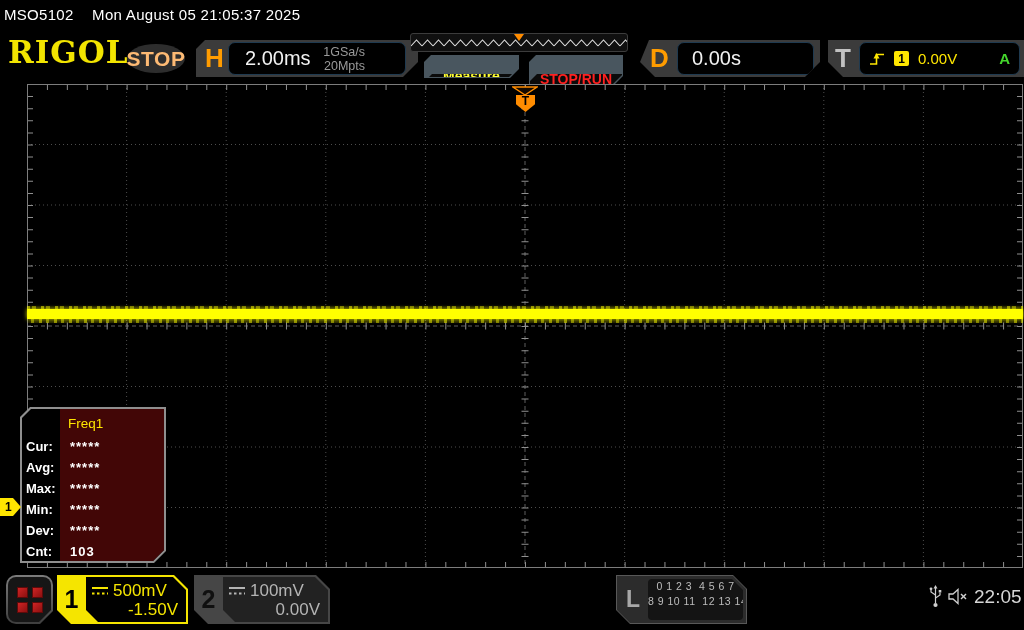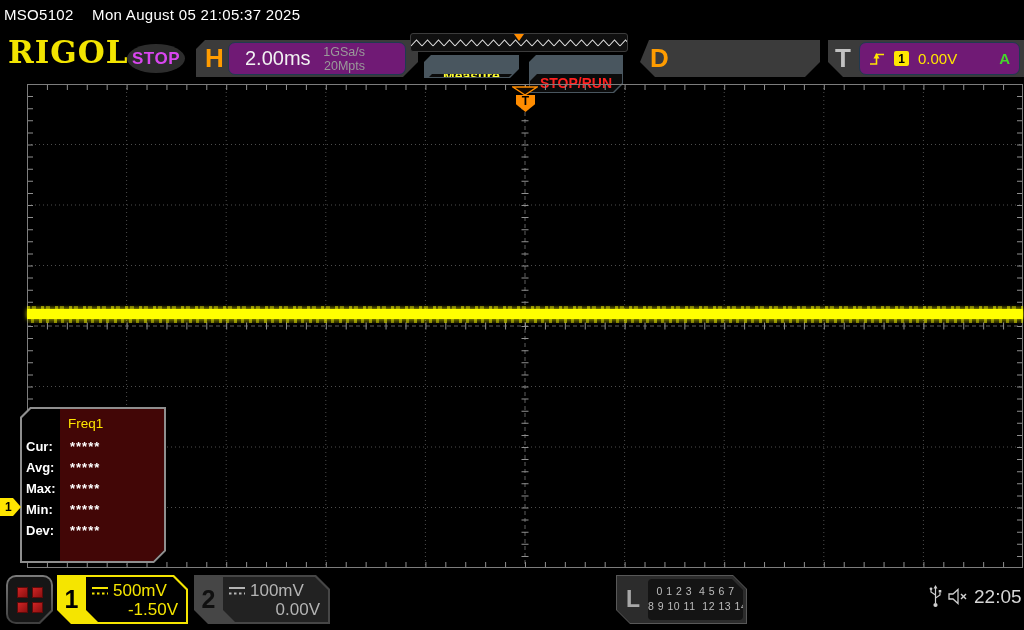--- a/index.html
+++ b/index.html
@@ -11,28 +11,28 @@
   
   .titlebar { left:4px; top:6px; color:#ffffff; font-size:15px; letter-spacing:.3px; }
   .titlebar .model { margin-right:14px; }
 
   
   .logo { left:8px; top:34px; font-family:"DejaVu Serif","Liberation Serif",serif;
           font-weight:bold; font-size:31px; color:#f2e400; letter-spacing:1px;
           transform:scaleY(1.02); }
   .stop-pill { left:127px; top:44px; width:58px; height:29px; background:#2d2d2d;
                border-radius:50%; display:flex; align-items:center; justify-content:center;
-               color:#d946ef; font-weight:bold; font-size:17px; letter-spacing:.5px;text-align:center; }
+               color:#fdba74; font-weight:bold; font-size:21px; letter-spacing:.5px;text-align:center; }
 
   .hdr-box { background:#3b3b3b; }
   .clip-hbox { clip-path:polygon(9px 0,100% 0,100% calc(100% - 15px),calc(100% - 15px) 100%,0 100%,0 9px); }
   .clip-dbox { clip-path:polygon(9px 0,100% 0,100% calc(100% - 15px),calc(100% - 15px) 100%,15px 100%,0 calc(100% - 15px)); }
   .clip-tbox { clip-path:polygon(0 0,100% 0,100% 100%,15px 100%,0 calc(100% - 15px)); }
   .hdr-letter { font-weight:bold; font-size:26px; line-height:37px; }
-  .inset { position:absolute; background:#701a75; border:1px solid #1f3a50; border-radius:7px;
+  .inset { position:absolute; background:#000000; border:1px solid #1f3a50; border-radius:7px;
            display:flex; align-items:center; }
 
   .h-box { left:196px; top:40px; width:222px; height:37px; }
   .h-label { left:9px; top:0; color:#ff9c00; }
   .h-inset { left:32px; top:2px; width:178px; height:33px; }
   .h-timebase { color:#f2f2f2; font-size:20px; margin-left:16px; }
   .h-rate { margin-left:auto; margin-right:40px; text-align:right; color:#9a9a9a;
             font-size:12.5px; line-height:14px; }
 
   .overview { left:410px; top:33px; width:218px; height:19px; background:#101010;
@@ -42,21 +42,21 @@
             border-left:5px solid transparent; border-right:5px solid transparent;
             border-top:7px solid #ff8c00; }
 
   .hdr-btn-outer { background:#49565f; clip-path:polygon(7px 0,100% 0,100% calc(100% - 9px),calc(100% - 9px) 100%,0 100%,0 7px); }
   .hdr-btn-inner { position:absolute; left:1px; top:1px; right:1px; bottom:1px; background:#0b0b0b;
                    clip-path:polygon(7px 0,100% 0,100% calc(100% - 9px),calc(100% - 9px) 100%,0 100%,0 7px);
                    display:flex; align-items:center; justify-content:center;
                    font-weight:bold; font-size:14px;margin-top:18px; }
   .btn-measure { left:424px; top:55px; width:95px; height:23px; }
   .btn-measure .hdr-btn-inner { color:#ffff33; }
-  .btn-stoprun { left:529px; top:55px; width:94px; height:38px; }
+  .btn-stoprun { left:529px; top:55px; width:94px; height:30px; }
   .btn-stoprun .hdr-btn-inner { color:#ff2121; }
 
   .d-box { left:640px; top:40px; width:180px; height:37px; }
   .d-label { left:10px; top:0; color:#ff9c00; }
   .d-inset { left:37px; top:2px; width:137px; height:33px; }
   .d-value { color:#f2f2f2; font-size:20px; margin-left:14px; }
 
   .t-box { left:828px; top:40px; width:196px; height:37px; }
   .t-label { left:7px; top:0; color:#c2c2c2; }
   .t-inset { left:31px; top:2px; width:161px; height:33px; padding:0 9px; gap:9px; }
@@ -132,21 +132,21 @@
   .ch2-box .ch-num { color:#101010; }
   .ch2-box .ch-inner { background:#222; color:#b4b4b4; }
 
   .l-box { left:616px; top:575px; width:131px; height:49px; background:#585858; }
   .l-inner { position:absolute; inset:1px; background:#2c2c2c;
              clip-path:polygon(0 0,calc(100% - 13px) 0,100% 13px,100% 100%,13px 100%,0 calc(100% - 13px)); }
   .l-label { position:absolute; left:9px; top:0; bottom:0; display:flex; align-items:center;
              color:#a8a8a8; font-weight:bold; font-size:23px; }
   .l-panel { position:absolute; left:31px; top:3px; right:3px; bottom:3px; background:#141414;
              border-radius:4px; clip-path:polygon(0 0,calc(100% - 11px) 0,100% 11px,100% 100%,0 100%);
-             text-align:center; padding-top:5px; }
+             text-align:center; }
   .l-panel div { color:#bdbdbd; font-size:10.5px; line-height:15px; white-space:pre; letter-spacing:.5px; }
 
   .status-time { left:974px; top:586px; color:#d6d6d6; font-size:19px; }
   .usb-icon { left:928px; top:584px; }
   .speaker-icon { left:947px; top:588px; }
 </style>
 </head>
 <body>
 
 <div class="abs titlebar">
@@ -183,20 +183,23 @@
 
 <div class="abs hdr-btn-outer btn-measure">
   <div class="hdr-btn-inner">Measure</div>
 </div>
 <div class="abs hdr-btn-outer btn-stoprun">
   <div class="hdr-btn-inner">STOP/RUN</div>
 </div>
 
 <div class="abs hdr-box clip-dbox d-box">
   <div class="abs hdr-letter d-label">D</div>
+  <div class="inset d-inset">
+    <span class="d-value">0.00s</span>
+  </div>
 </div>
 
 <div class="abs hdr-box clip-tbox t-box">
   <div class="abs hdr-letter t-label">T</div>
   <div class="inset t-inset">
     <svg width="16" height="17">
       <path d="M1 14 H7.5 V4.5 H15" fill="none" stroke="#ffe600" stroke-width="1.6"></path>
       <polygon points="4.5,8.5 10.5,8.5 7.5,3" fill="#ffe600"></polygon>
     </svg>
     <span class="t-badge">1</span>
@@ -265,20 +268,24 @@
         <span class="mp-value">*****</span>
       </div>
       <div class="mp-row">
         <span class="mp-label">Min:</span>
         <span class="mp-value">*****</span>
       </div>
       <div class="mp-row">
         <span class="mp-label">Dev:</span>
         <span class="mp-value">*****</span>
       </div>
+      <div class="mp-row">
+        <span class="mp-label">Cnt:</span>
+        <span class="mp-value">103</span>
+      </div>
     </div>
   </div>
 </div>
 
 <div class="abs ch-tag">1</div>
 
 <div class="abs menu-tile">
   <div class="menu-inner">
     <div class="menu-grid">
         <span></span>

